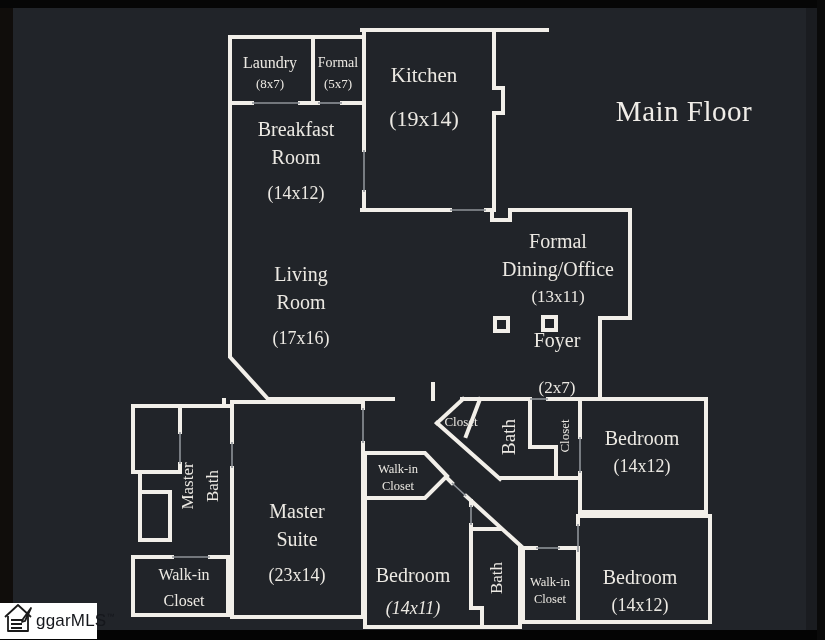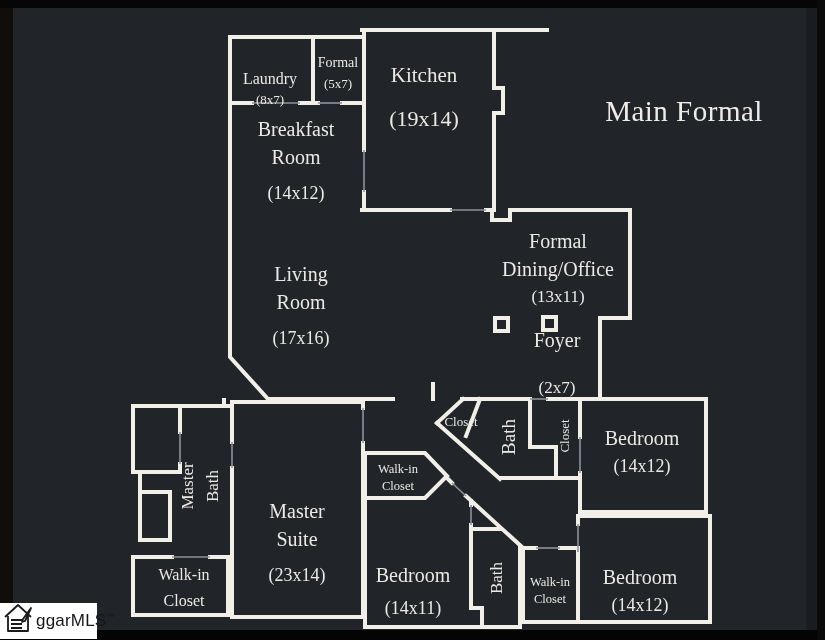--- a/index.html
+++ b/index.html
@@ -15,21 +15,21 @@
   .edge.right-band{left:806px;top:0;width:11px;height:640px;background:#1a1c20;}
   svg.walls{position:absolute;left:0;top:0;z-index:2;}
   .room{
     position:absolute;z-index:3;transform:translate(-50%,-50%);
     text-align:center;color:#ece9e3;white-space:nowrap;
   }
   .room .l{display:block;}
   .vert{transform:translate(-50%,-50%) rotate(-90deg);}
   .f20{font-size:20px;line-height:28px;}
   .f21{font-size:21px;line-height:28px;}
-  .f16{font-size:16px;line-height:21px;margin-top:16px;}
+  .f16{font-size:16px;line-height:21px;}
   .f14{font-size:14px;line-height:21px;}
   .f13{font-size:13px;line-height:18px;}
   .f12{font-size:12.5px;line-height:17px;}
   .dims18{font-size:18px;margin-top:8px;}
   .dims19{font-size:22px;margin-top:16px;}
   .dims15{font-size:13px;}
   .dims17{font-size:17px;margin-top:20px;}
   .title{
     position:absolute;z-index:3;transform:translate(-50%,-50%);
     font-size:29px;color:#f0ede8;letter-spacing:0.5px;white-space:nowrap;
@@ -113,21 +113,21 @@
       <path d="M172,557 H210"></path>
       <path d="M580,437 V473"></path>
       <path d="M578,524 V552"></path>
       <path d="M536,548 H560"></path>
       <path d="M530,399 H548"></path>
       <path d="M471,505 V525"></path>
       <path d="M452,483 L466,496"></path>
     </g>
   </svg>
 
-  <div class="title" style="left:684px;top:111px;">Main Formal</div>
+  <div class="title" style="left:684px;top:111px;">Main Floor</div>
 
   <div class="room f16" style="left:270px;top:73px;">
     <span class="l">Laundry</span>
     <span class="l dims15">(8x7)</span>
   </div>
 
   <div class="room f14" style="left:338px;top:73px;">
     <span class="l">Formal</span>
     <span class="l dims15">(5x7)</span>
   </div>
@@ -194,21 +194,21 @@
     <span class="l">Closet</span>
   </div>
 
   <div class="room f20" style="left:642px;top:452px;">
     <span class="l">Bedroom</span>
     <span class="l dims18" style="margin-top:0;">(14x12)</span>
   </div>
 
   <div class="room f20" style="left:413px;top:591px;">
     <span class="l">Bedroom</span>
-    <span class="l dims18" style="margin-top:5px;">(14x11)</span>
+    <span class="l dims18" style="margin-top:5px;font-style:italic;">(14x11)</span>
   </div>
 
   <div class="room vert" style="left:497px;top:578px;font-size:17px;">
     <span class="l">Bath</span>
   </div>
 
   <div class="room f12" style="left:550px;top:591px;">
     <span class="l">Walk-in</span>
     <span class="l">Closet</span>
   </div>

